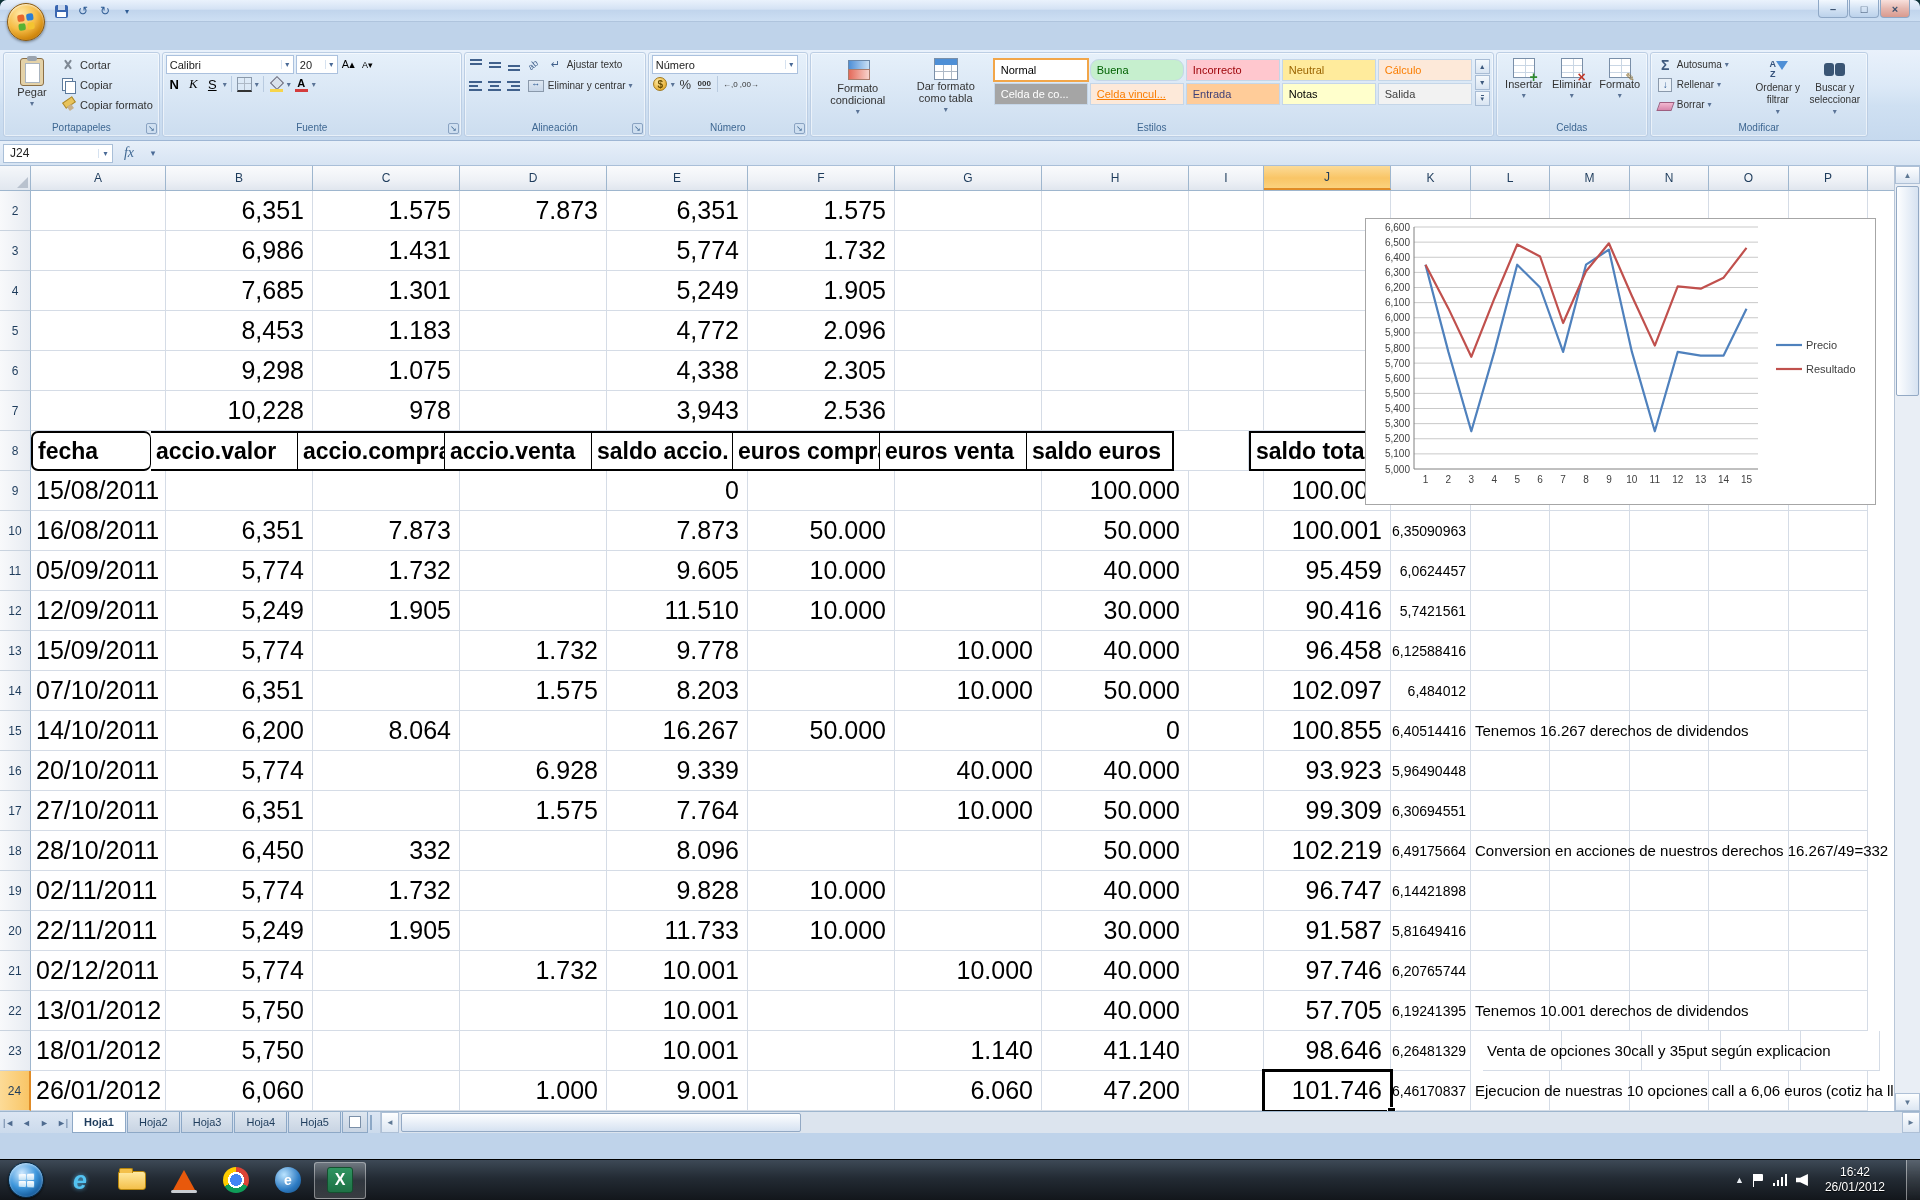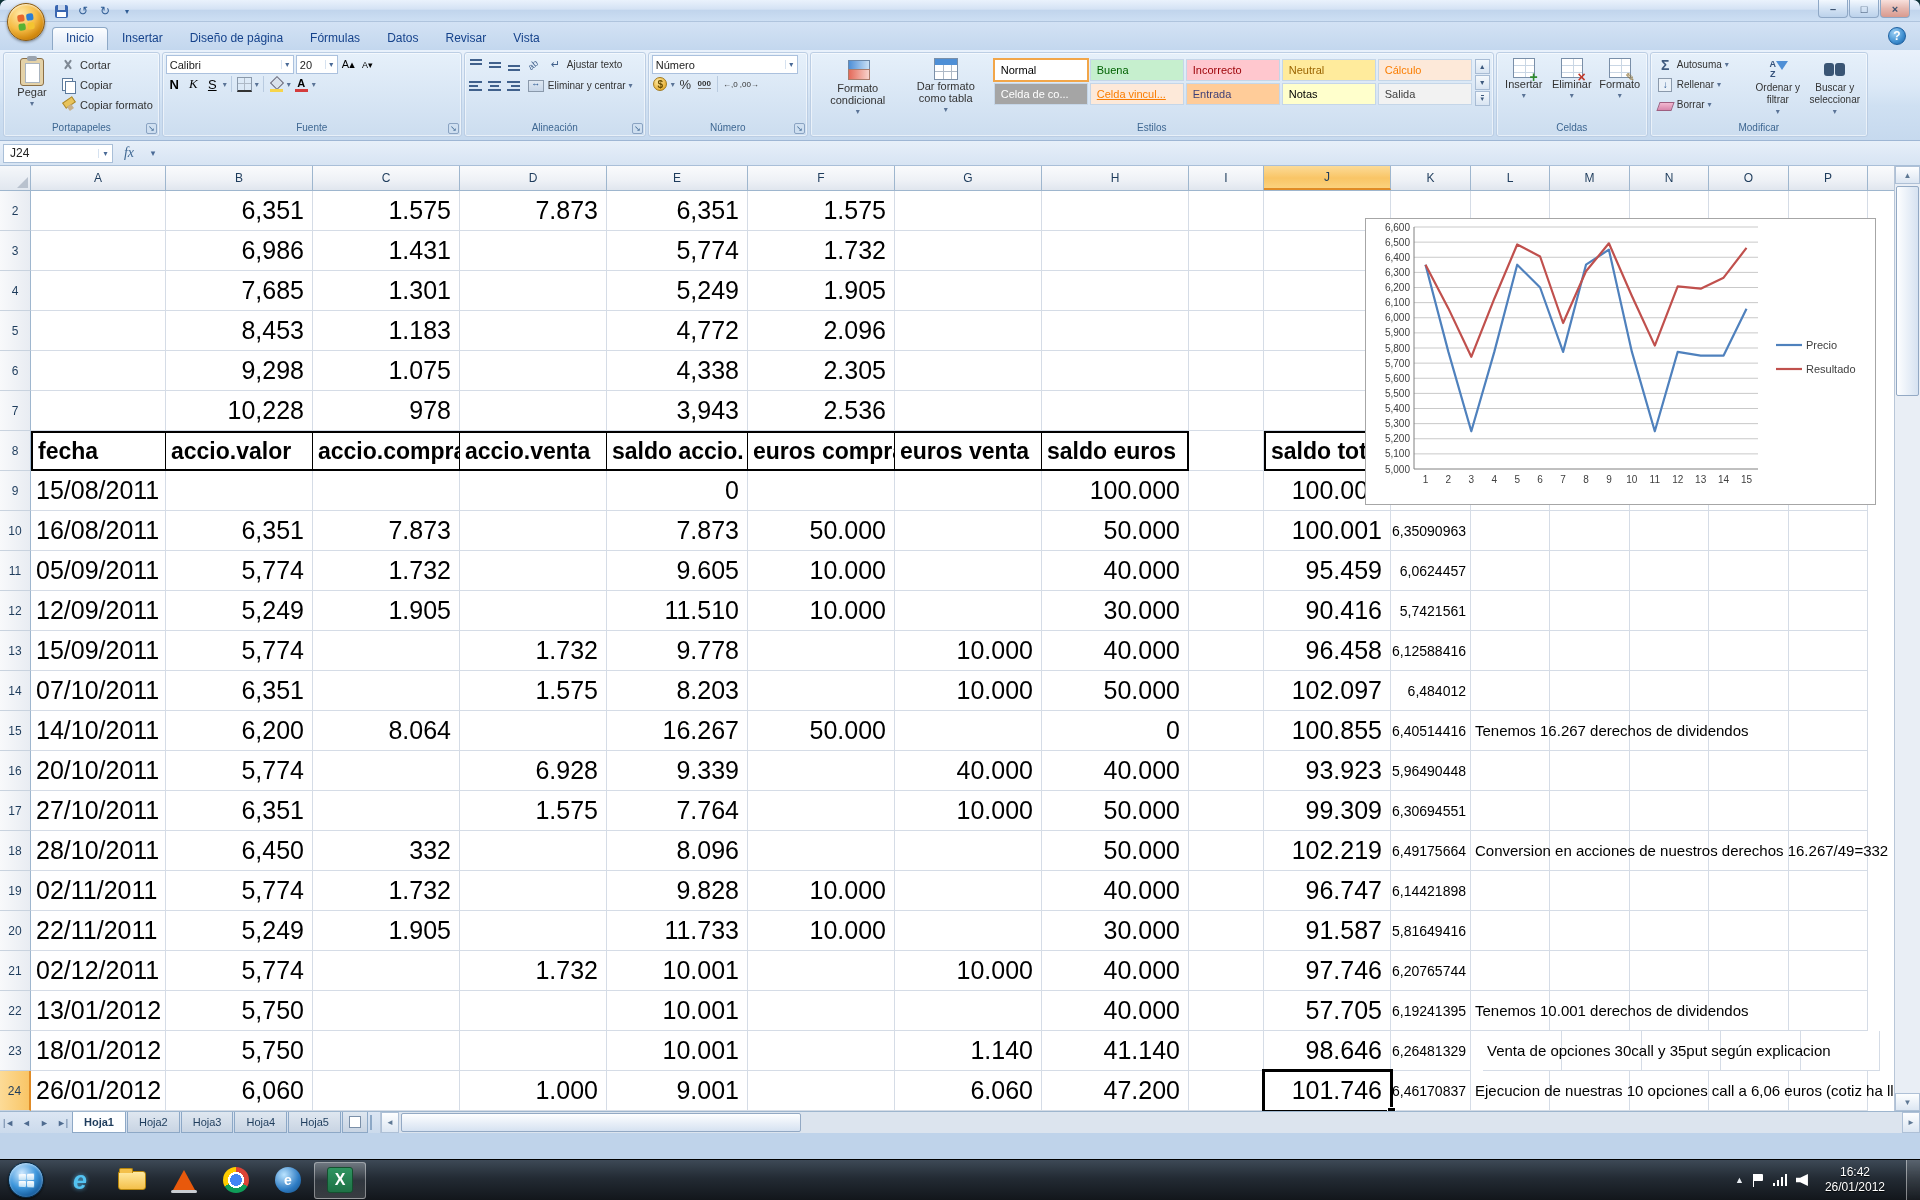--- a/index.html
+++ b/index.html
@@ -327,32 +327,20 @@
       <span class="qbtn q-redo"></span>
       <span class="qbtn q-more"></span>
     </div>
     <div class="winbtns">
       <span class="wbtn w-min"></span>
       <span class="wbtn w-max"></span>
       <span class="wbtn close w-close"></span>
     </div>
   </div>
 
-  <div class="tabstrip">
-    <div class="tabs" id="tabs">
-        <div class="tab active">Inicio</div>
-        <div class="tab">Insertar</div>
-        <div class="tab">Diseño de página</div>
-        <div class="tab">Fórmulas</div>
-        <div class="tab">Datos</div>
-        <div class="tab">Revisar</div>
-        <div class="tab">Vista</div>
-      </div>
-    <div class="helpbtn"></div>
-  </div>
 
   <div class="ribbon">
 
     <div class="rgroup" style="flex-basis:132px">
       <div class="rg-body">
         <div class="bb" style="width:50px">
           <span class="i-paste"></span>
           <span>Pegar</span>
           <span class="arr">▾</span>
         </div>
@@ -486,21 +474,21 @@
           <span class="lbl2">Formato condicional</span>
           <span class="arr">▾</span>
         </div>
         <div class="bb" style="width:88px">
           <span class="i-fmttable"></span>
           <span class="lbl2">Dar formato como tabla</span>
           <span class="arr">▾</span>
         </div>
         <div class="gallery" id="styleGallery">
             <div class="chip sel" style="background: rgb(255, 255, 255); color: rgb(0, 0, 0);">Normal</div>
-            <div class="chip" style="background: rgb(198, 239, 206); color: rgb(0, 97, 0);">Buena</div>
+            <div class="chip" style="background: rgb(198, 239, 206); color: rgb(0, 97, 0); border-radius: 9px;">Buena</div>
             <div class="chip" style="background: rgb(255, 199, 206); color: rgb(156, 0, 6);">Incorrecto</div>
             <div class="chip" style="background: rgb(255, 235, 156); color: rgb(156, 101, 0);">Neutral</div>
             <div class="chip" style="background: rgb(253, 233, 217); color: rgb(250, 125, 0);">Cálculo</div>
             <div class="chip" style="background: rgb(165, 165, 165); color: rgb(255, 255, 255);">Celda de co...</div>
             <div class="chip und" style="background: rgb(253, 233, 217); color: rgb(250, 125, 0);">Celda vincul...</div>
             <div class="chip" style="background: rgb(255, 204, 153); color: rgb(63, 63, 118);">Entrada</div>
             <div class="chip" style="background: rgb(255, 255, 204); color: rgb(0, 0, 0);">Notas</div>
             <div class="chip" style="background: rgb(242, 242, 242); color: rgb(63, 63, 63);">Salida</div>
           </div>
         <div class="gal-arrows">
@@ -712,21 +700,21 @@
           <div class="cell" style="width: 127px;"></div>
           <div class="cell" style="width: 80px;"></div>
           <div class="cell" style="width: 79px;"></div>
           <div class="cell" style="width: 80px;"></div>
           <div class="cell" style="width: 79px;"></div>
           <div class="cell" style="width: 80px;"></div>
           <div class="cell" style="width: 79px;"></div>
         </div>
         <div class="grow">
           <div class="rhdr">8</div>
-          <div class="cell sh" style="width: 135px; border-width: 2px 1px 2px 2px; border-style: solid; border-color: rgb(0, 0, 0);">fecha</div>
+          <div class="cell sh" style="width: 120px; border-width: 2px 1px 2px 2px; border-style: solid; border-color: rgb(0, 0, 0); border-radius: 7px;">fecha</div>
           <div class="cell sh" style="width: 147px; border-top: 2px solid rgb(0, 0, 0); border-bottom: 2px solid rgb(0, 0, 0); border-right: 1px solid rgb(0, 0, 0);">accio.valor</div>
           <div class="cell sh" style="width: 147px; border-top: 2px solid rgb(0, 0, 0); border-bottom: 2px solid rgb(0, 0, 0); border-right: 1px solid rgb(0, 0, 0);">accio.compra</div>
           <div class="cell sh" style="width: 147px; border-top: 2px solid rgb(0, 0, 0); border-bottom: 2px solid rgb(0, 0, 0); border-right: 1px solid rgb(0, 0, 0);">accio.venta</div>
           <div class="cell sh" style="width: 141px; border-top: 2px solid rgb(0, 0, 0); border-bottom: 2px solid rgb(0, 0, 0); border-right: 1px solid rgb(0, 0, 0);">saldo accio.</div>
           <div class="cell sh" style="width: 147px; border-top: 2px solid rgb(0, 0, 0); border-bottom: 2px solid rgb(0, 0, 0); border-right: 1px solid rgb(0, 0, 0);">euros compra</div>
           <div class="cell sh" style="width: 147px; border-top: 2px solid rgb(0, 0, 0); border-bottom: 2px solid rgb(0, 0, 0); border-right: 1px solid rgb(0, 0, 0);">euros venta</div>
           <div class="cell sh" style="width: 147px; border-top: 2px solid rgb(0, 0, 0); border-bottom: 2px solid rgb(0, 0, 0); border-right: 2px solid rgb(0, 0, 0);">saldo euros</div>
           <div class="cell" style="width: 75px;"></div>
           <div class="cell sh" style="width: 127px; border-width: 2px; border-style: solid; border-color: rgb(0, 0, 0);">saldo total</div>
           <div class="cell" style="width: 80px;"></div>

